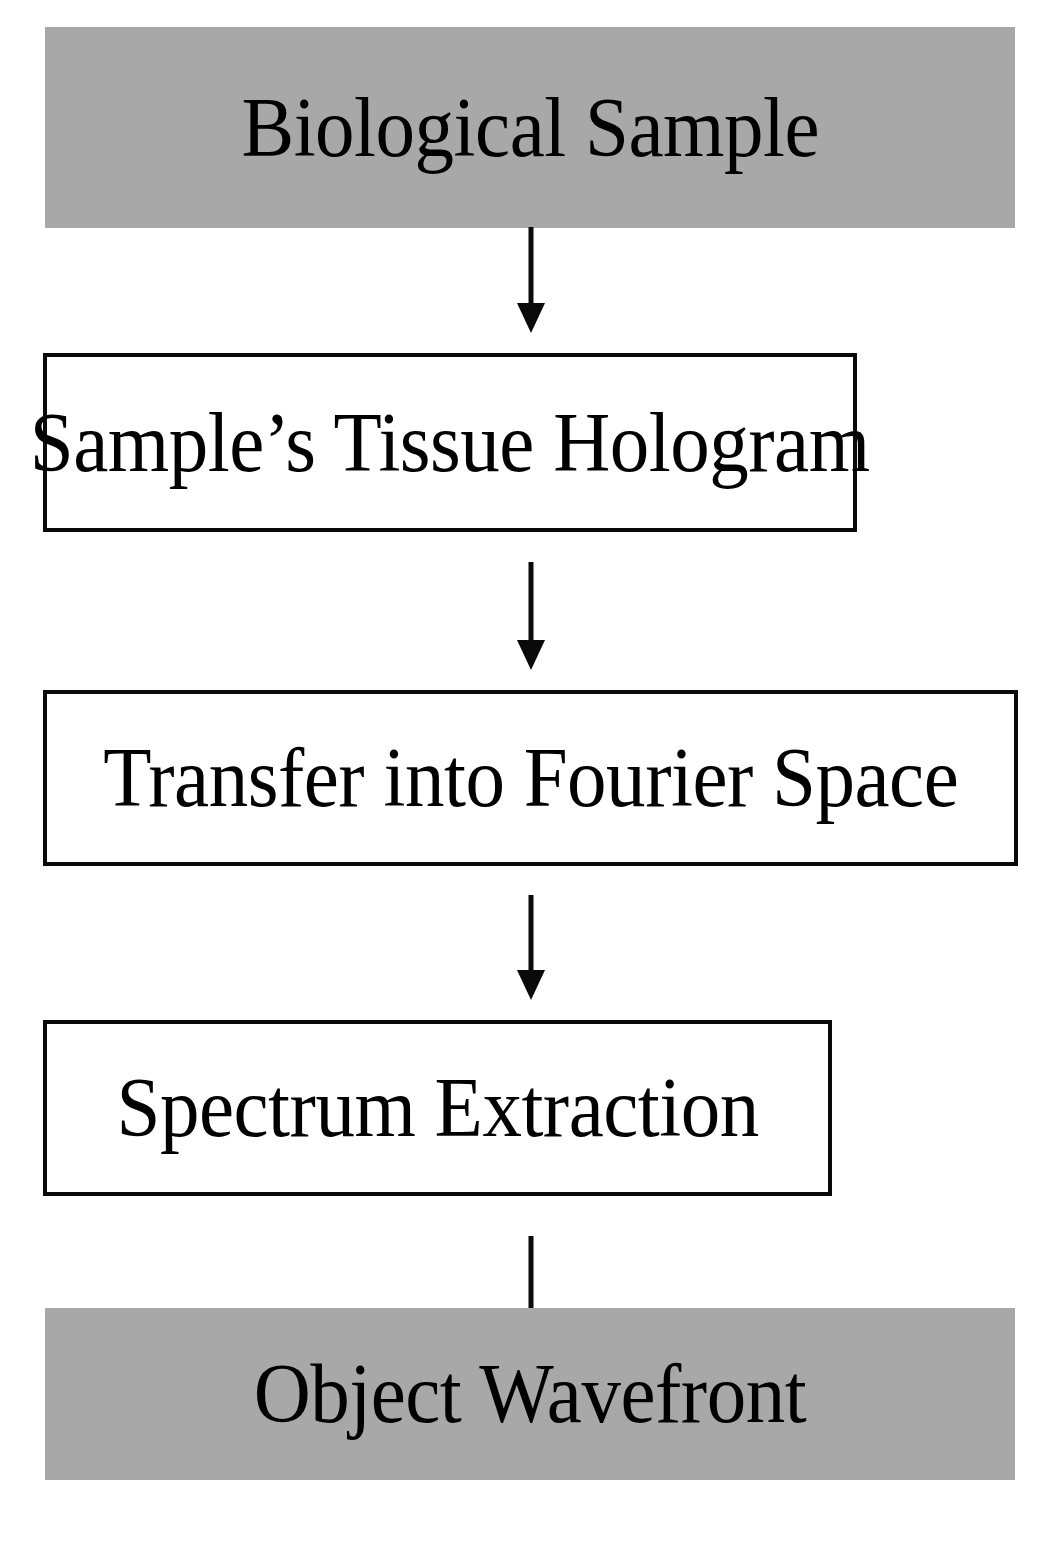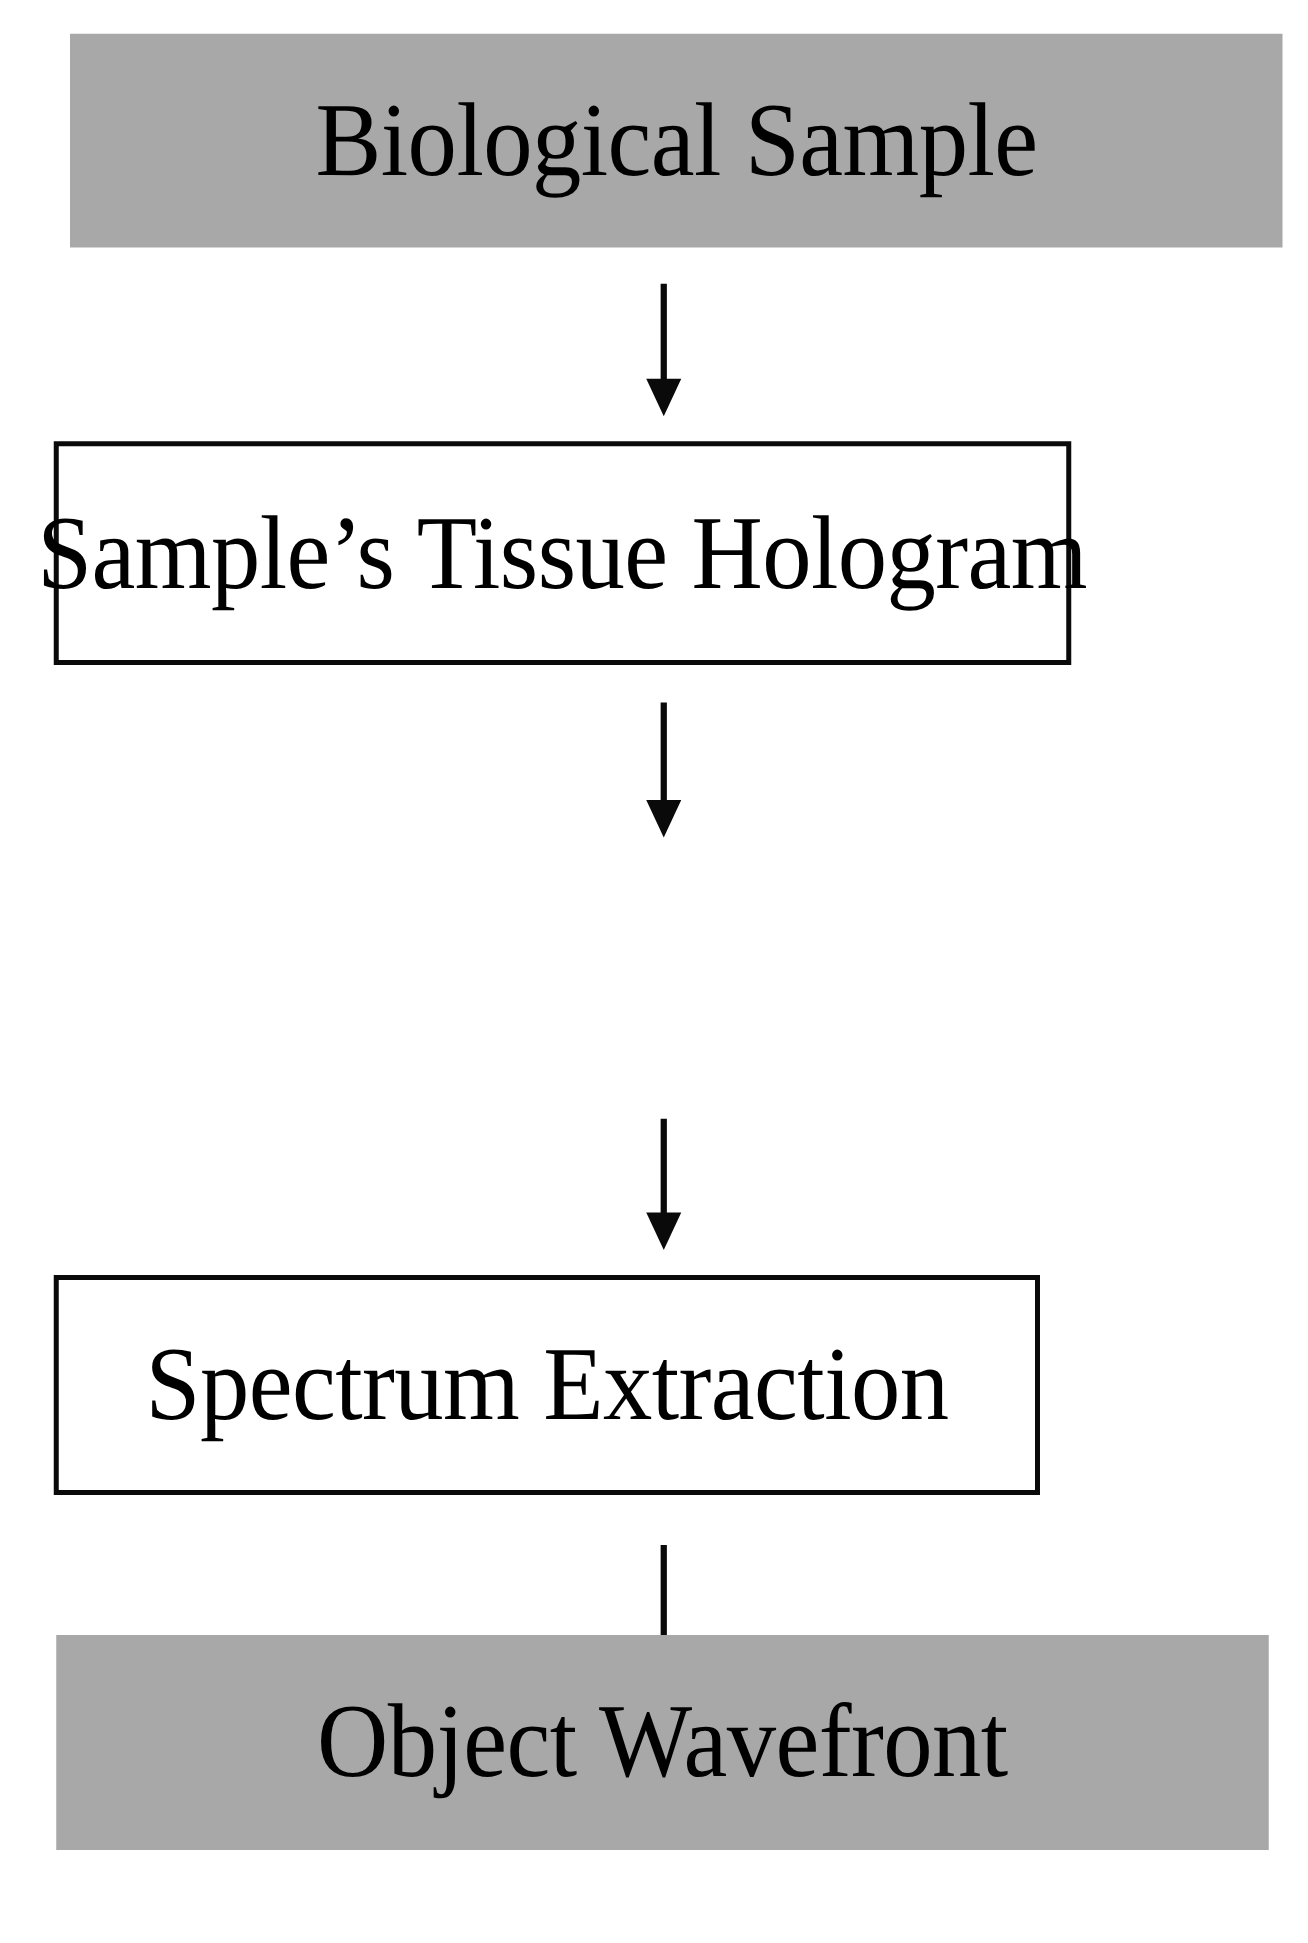--- a/index.html
+++ b/index.html
@@ -51,21 +51,21 @@
   }
 
   
   .node--process {
     background: #ffffff;
     border: 4px solid #0a0a0a;
   }
 
   
   #node-biological-sample {
-    left: 56px;  top: 27px;   width: 970px; height: 171px;
+    left: 45px;  top: 27px;   width: 970px; height: 201px;
   }
   #node-tissue-hologram {
     left: 43px;  top: 353px;  width: 814px; height: 179px;
   }
   #node-fourier-space {
     left: 43px;  top: 690px;  width: 975px; height: 176px;
   }
   #node-spectrum-extraction {
     left: 43px;  top: 1020px; width: 789px; height: 176px;
   }
@@ -109,20 +109,23 @@
     <span class="node-label">Sample’s Tissue Hologram</span>
   </div>
 
   <div class="connector" id="connector-2">
     <svg viewBox="0 0 40 110" preserveAspectRatio="none">
       <line x1="20" y1="0" x2="20" y2="84" stroke="#0a0a0a" stroke-width="5"></line>
       <polygon points="20,108 6,78 34,78" fill="#0a0a0a"></polygon>
     </svg>
   </div>
 
+  <div class="node node--process" id="node-fourier-space">
+    <span class="node-label">Transfer into Fourier Space</span>
+  </div>
 
   <div class="connector" id="connector-3">
     <svg viewBox="0 0 40 107" preserveAspectRatio="none">
       <line x1="20" y1="0" x2="20" y2="81" stroke="#0a0a0a" stroke-width="5"></line>
       <polygon points="20,105 6,75 34,75" fill="#0a0a0a"></polygon>
     </svg>
   </div>
 
   <div class="node node--process" id="node-spectrum-extraction">
     <span class="node-label">Spectrum Extraction</span>

